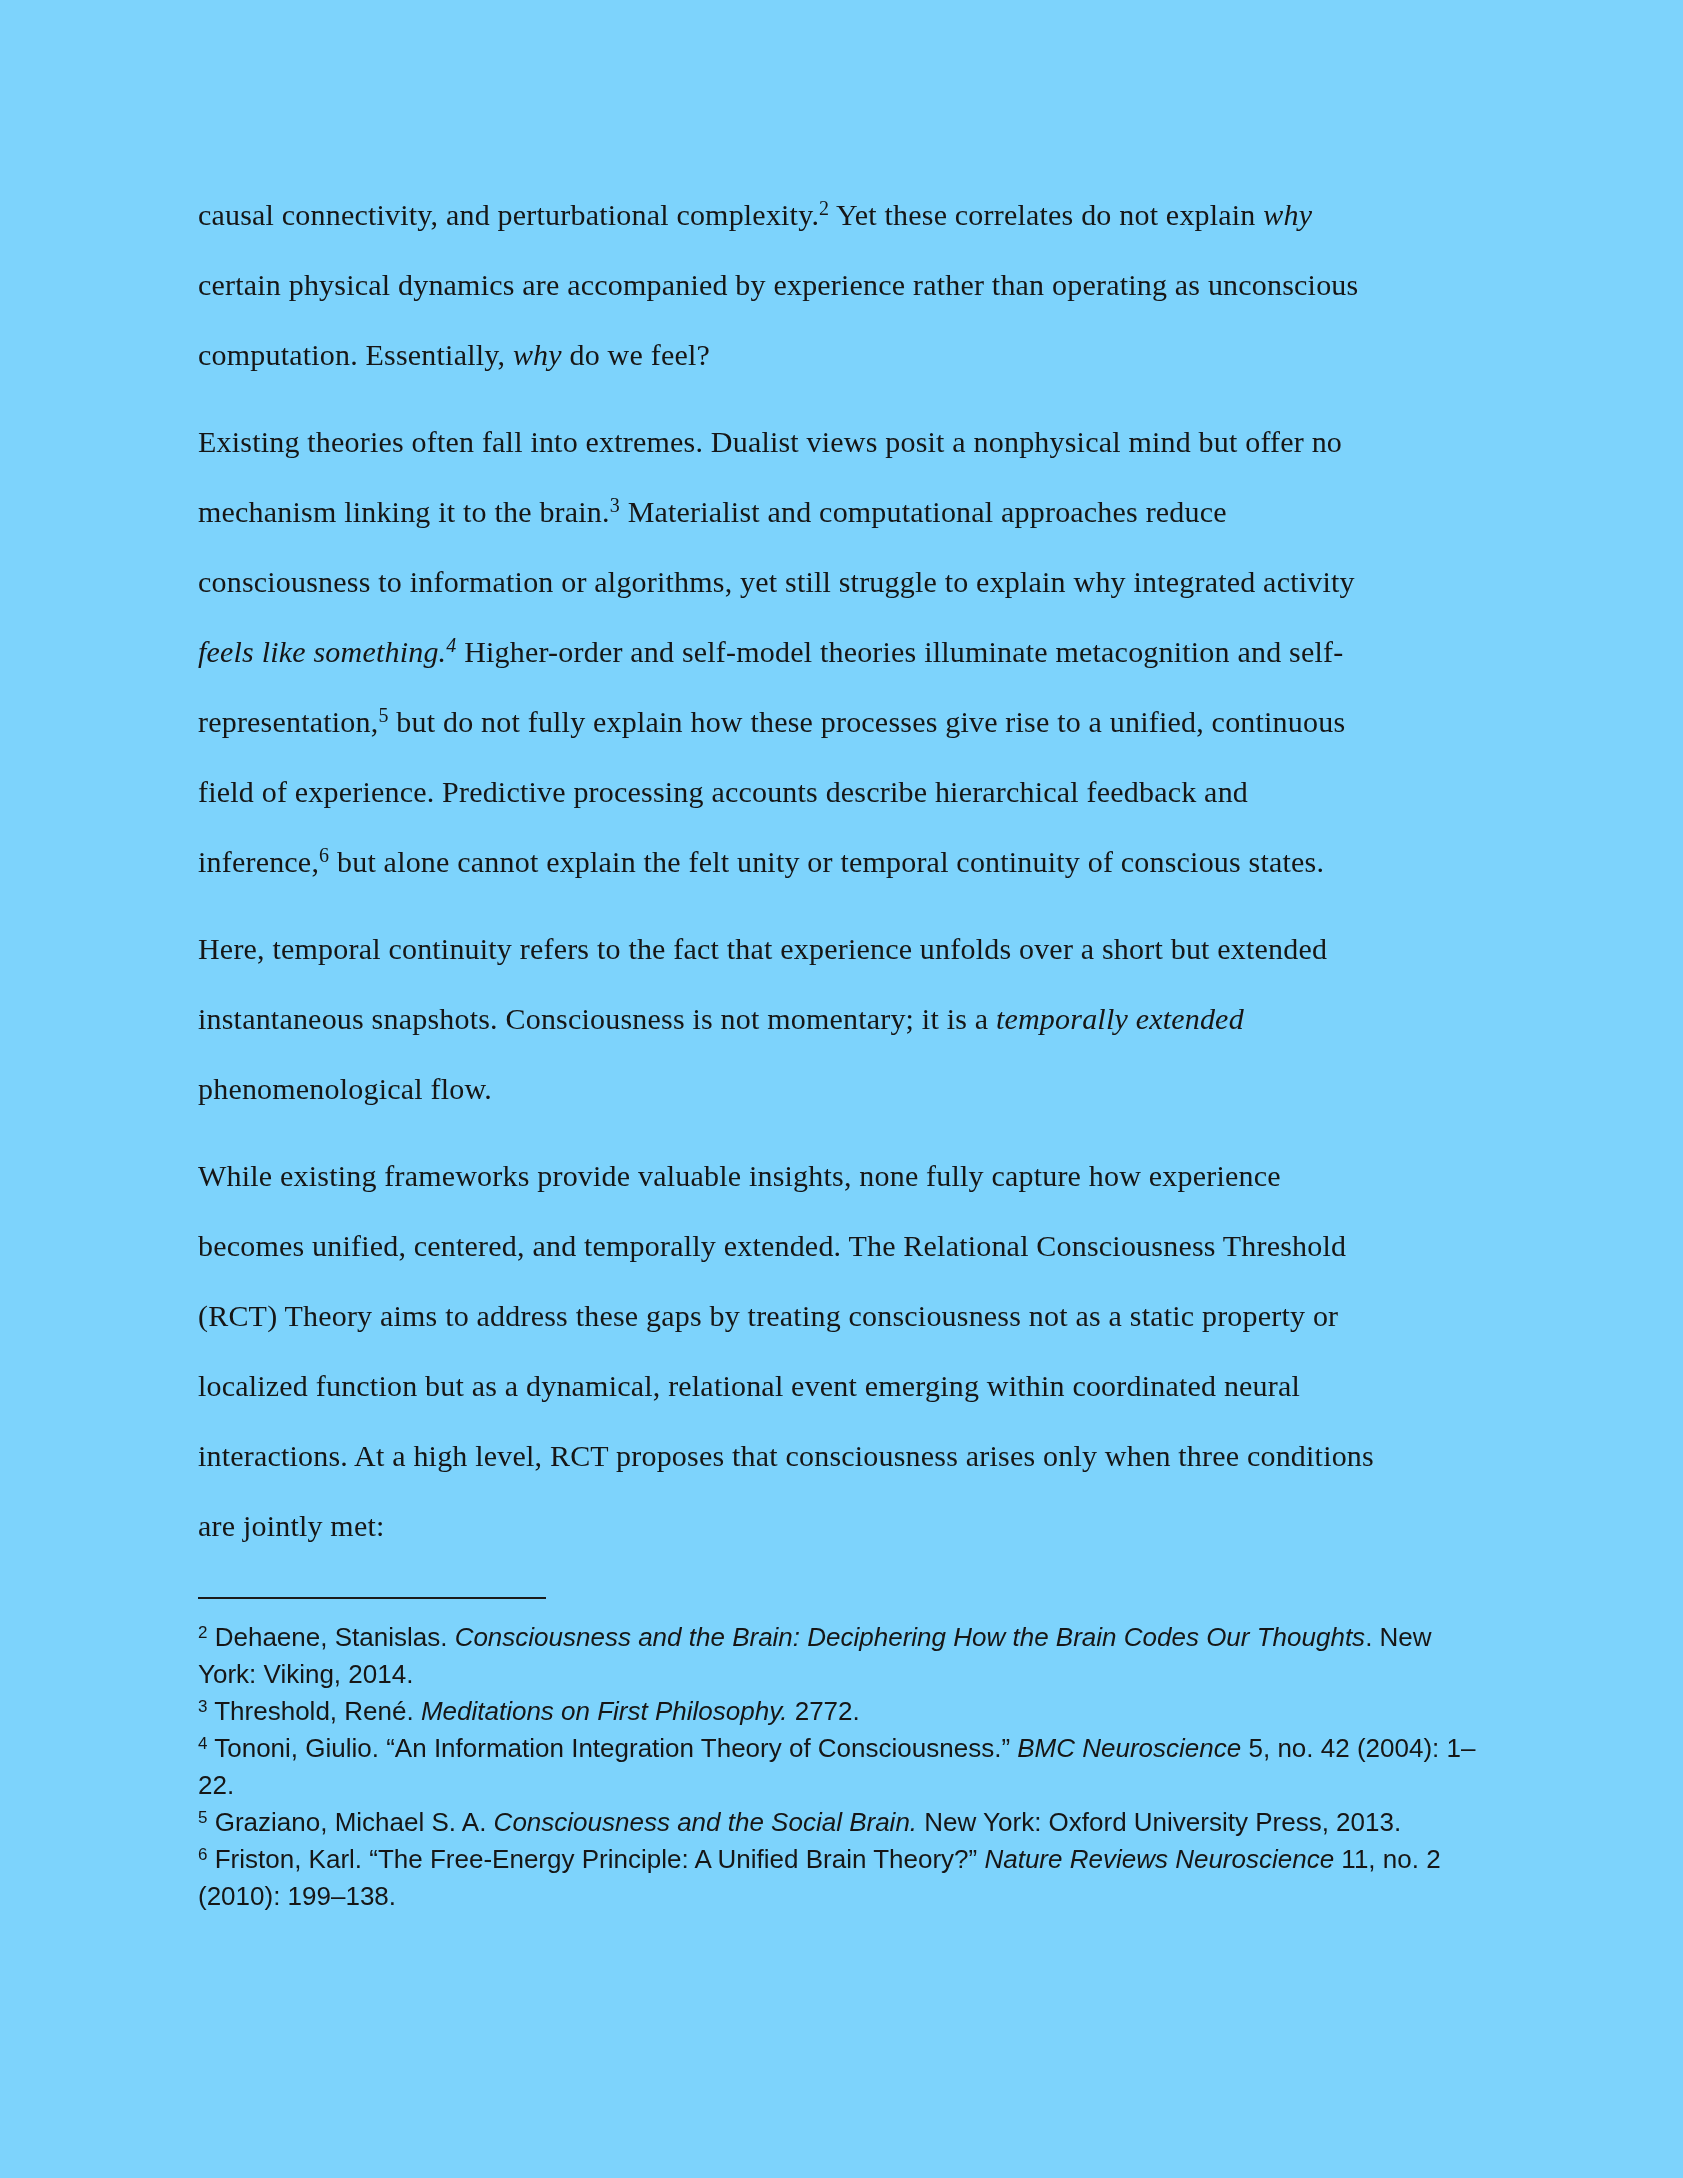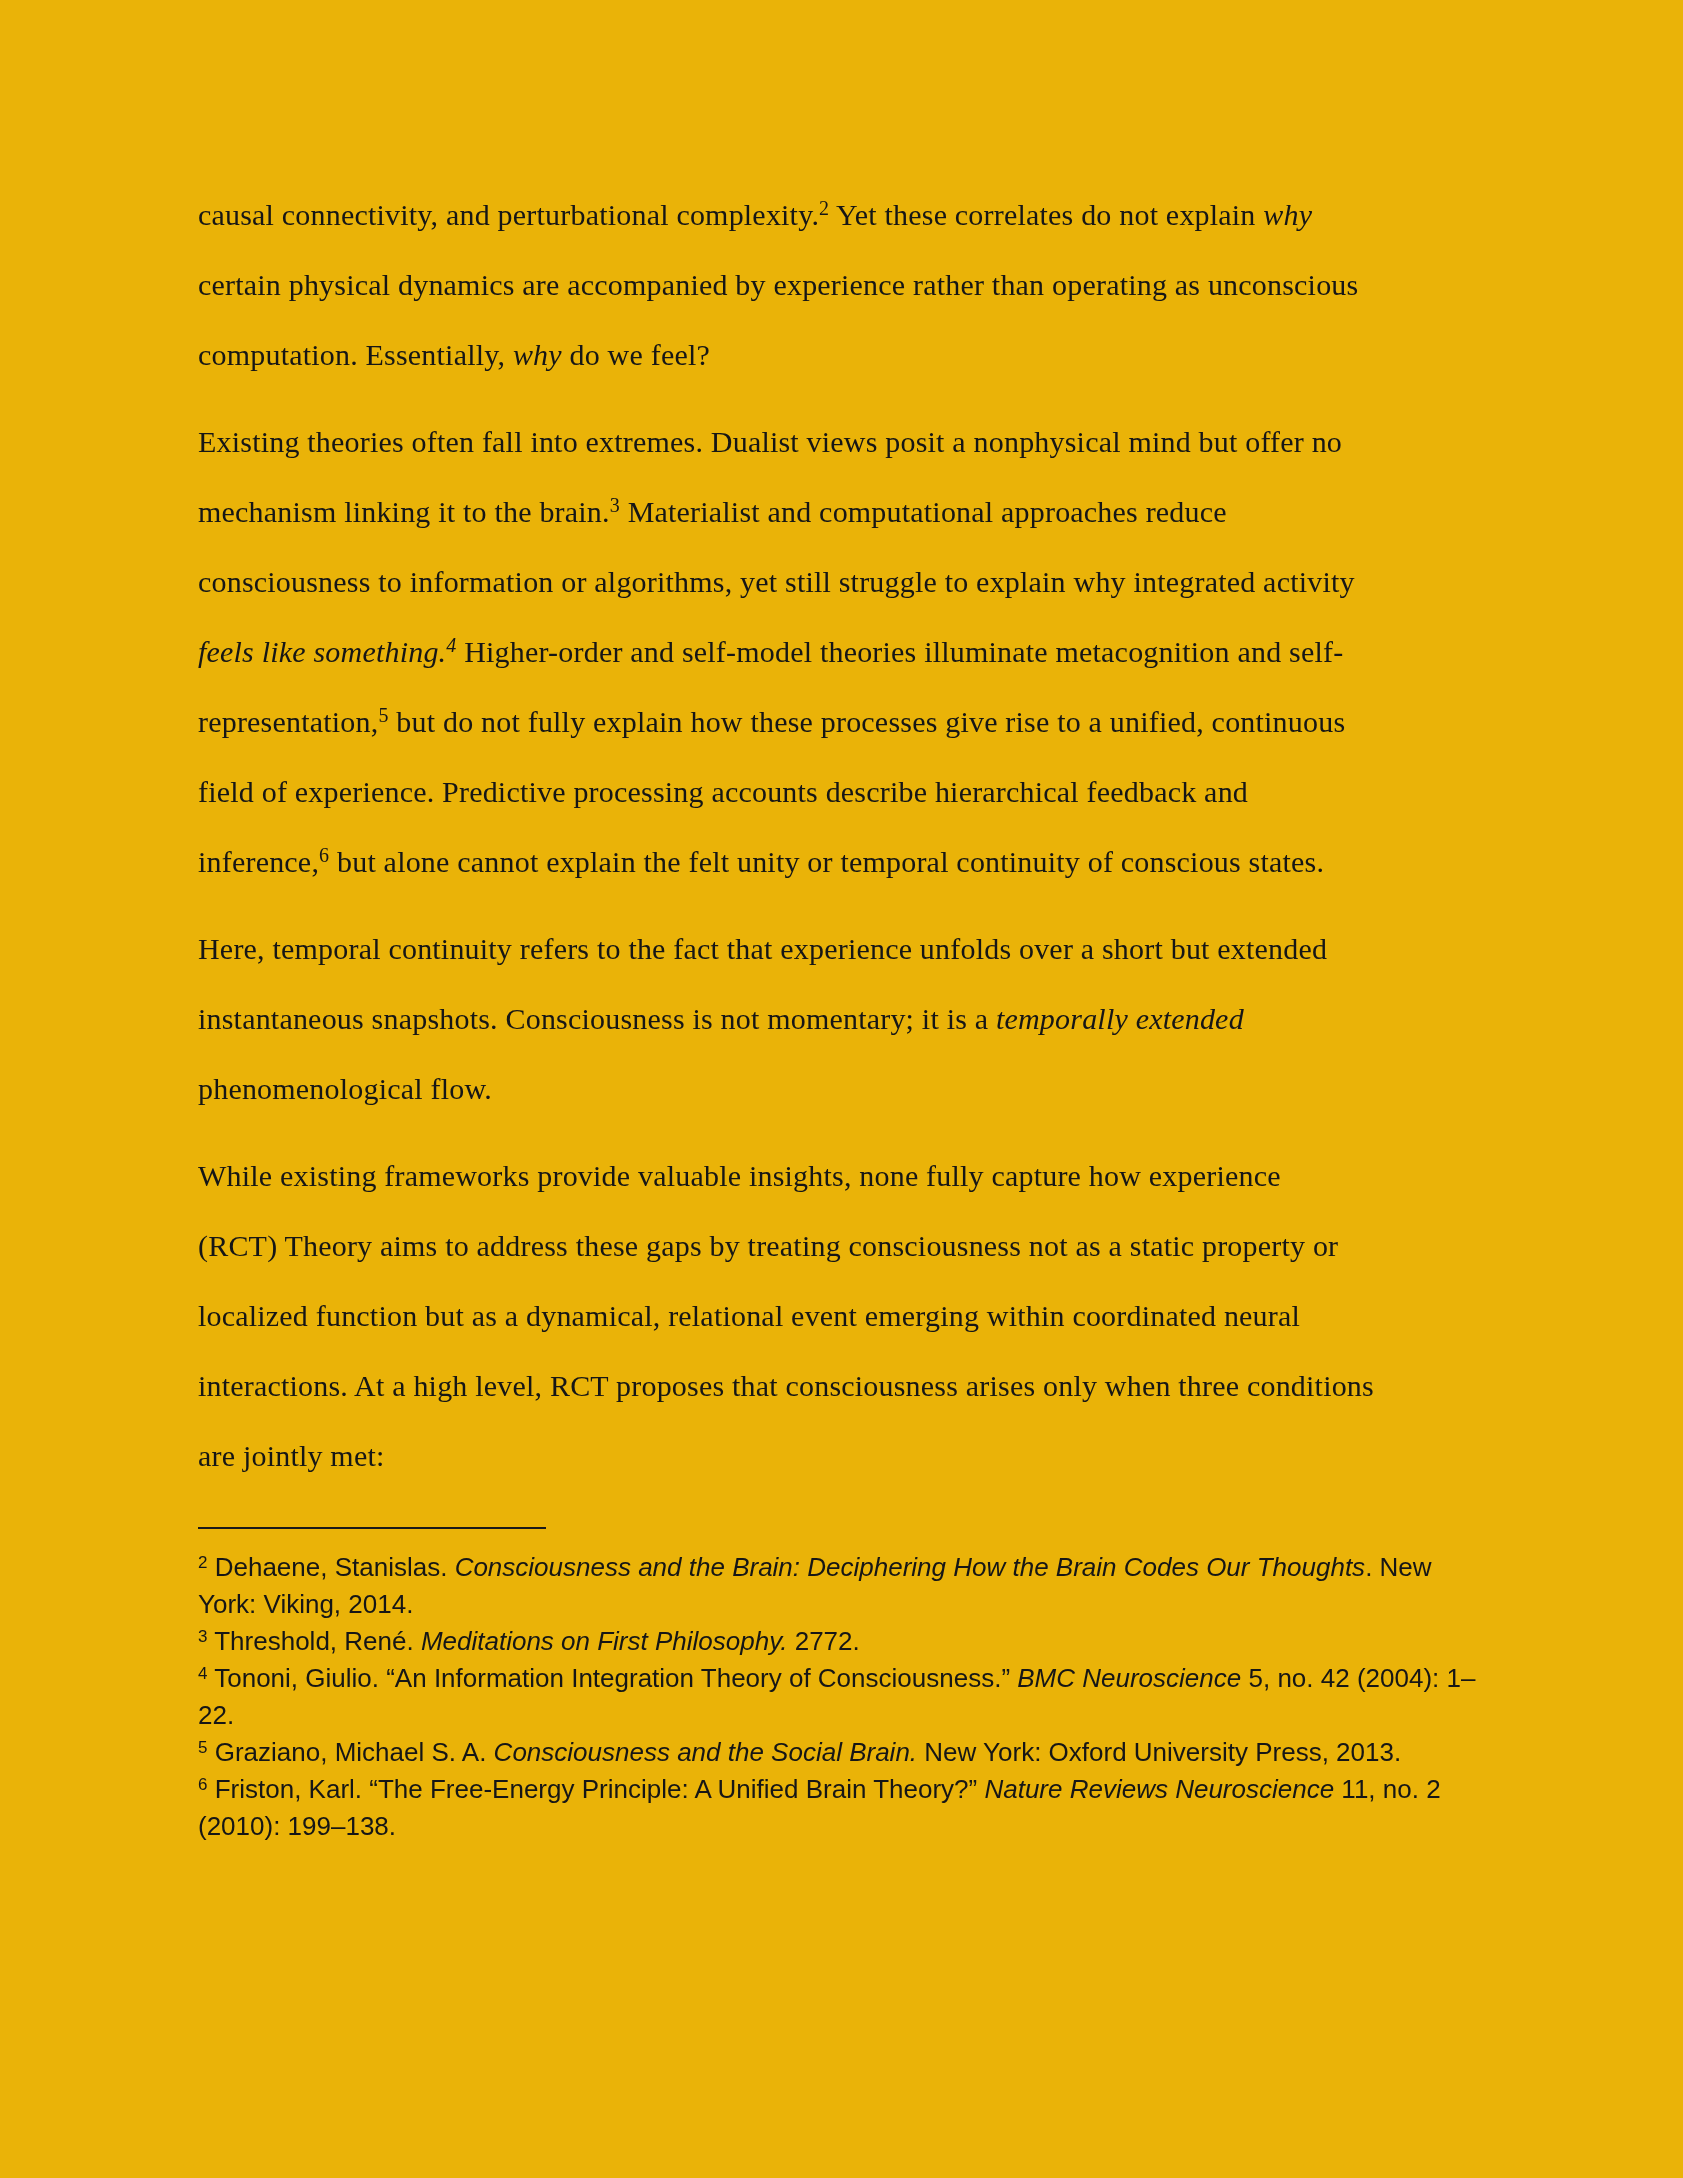--- a/index.html
+++ b/index.html
@@ -5,21 +5,21 @@
   html, body {
     margin: 0;
     padding: 0;
     background: #ffffff;
   }
   .page {
     position: relative;
     width: 1683px;
     height: 2178px;
     box-sizing: border-box;
-    background: #eab308;
+    background: #7dd3fc;
     padding: 180px 198px 0 198px;
     overflow: hidden;
   }
   .body-text {
     font-family: "Liberation Serif", "DejaVu Serif", serif;
     font-size: 30px;
     color: #161616;
     letter-spacing: 0.2px;
   }
   .body-text .paragraph {
@@ -77,20 +77,21 @@
         <div class="line"><span>field of experience. Predictive processing accounts describe hierarchical feedback and</span></div>
         <div class="line"><span>inference,</span><span class="sup">6</span><span> but alone cannot explain the felt unity or temporal continuity of conscious states.</span></div>
       </div>
       <div class="paragraph">
         <div class="line"><span>Here, temporal continuity refers to the fact that experience unfolds over a short but extended</span></div>
         <div class="line"><span>instantaneous snapshots. Consciousness is not momentary; it is a </span><span class="i">temporally extended</span></div>
         <div class="line"><span>phenomenological flow.</span></div>
       </div>
       <div class="paragraph">
         <div class="line"><span>While existing frameworks provide valuable insights, none fully capture how experience</span></div>
+        <div class="line"><span>becomes unified, centered, and temporally extended. The Relational Consciousness Threshold</span></div>
         <div class="line"><span>(RCT) Theory aims to address these gaps by treating consciousness not as a static property or</span></div>
         <div class="line"><span>localized function but as a dynamical, relational event emerging within coordinated neural</span></div>
         <div class="line"><span>interactions. At a high level, RCT proposes that consciousness arises only when three conditions</span></div>
         <div class="line"><span>are jointly met:</span></div>
       </div>
     </div>
   <div class="footnotes">
     <hr class="fn-sep">
     <div class="fn-list">
         <div class="footnote">

